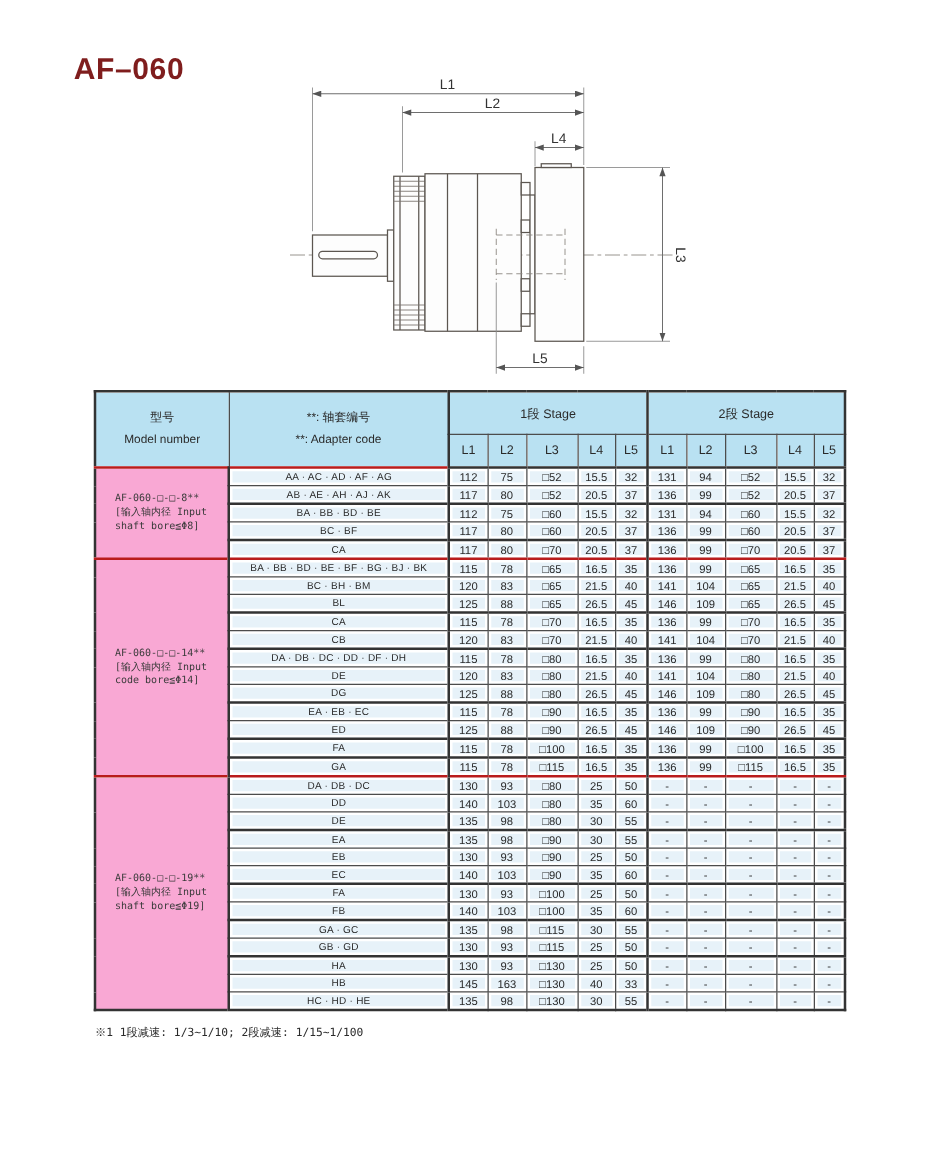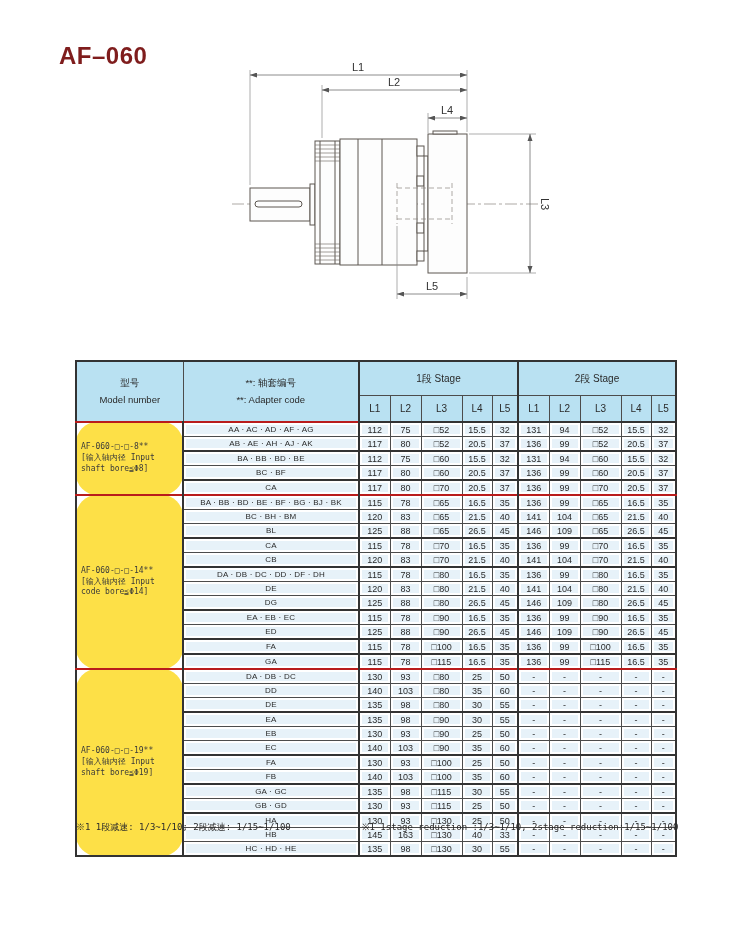--- a/index.html
+++ b/index.html
@@ -14,34 +14,34 @@
   #drawing { position:absolute; left:228px; top:56px; }
   #drawing .s   { fill:#fdfdfd; stroke:#5c5650; stroke-width:1; }
   #drawing .ln  { stroke:#5c5650; stroke-width:1; fill:none; }
   #drawing .rib { stroke:#7a746e; stroke-width:.7; }
   #drawing .cl  { stroke:#8a857f; stroke-width:.7; stroke-dasharray:12 3 3 3; }
   #drawing .hid { stroke:#8a857f; stroke-width:.7; stroke-dasharray:5 3; }
   #drawing .dim { stroke:#6e6e6e; stroke-width:.8; fill:none; }
   #drawing .ext { stroke:#8b8b8b; stroke-width:.7; }
   #drawing text { font-family:"Liberation Sans",sans-serif; font-size:11px; fill:#333; }
 
-  #tablewrap { position:absolute; left:75px; top:312px;margin-top:48px; }
+  #tablewrap { position:absolute; left:75px; top:312px; }
   table { border-collapse:collapse; table-layout:fixed; width:600px; border:2px solid #333; }
   th,td {
     border:1px solid #4c4c4c; padding:0; font-weight:normal; color:#2a2a2a;
     overflow:hidden; white-space:nowrap; text-align:center;
   }
   thead th { background:#b9e1f2; }
   .stage-h { height:33px; font-size:10px; }
   .dim-h   { height:25px; font-size:10px; }
   .model-h div, .adapter-h div { font-size:9.5px; line-height:1.7; }
   thead tr:last-child th { border-bottom:2px solid #333; }
   tbody td { height:13px; font-size:9px; }
   .model-cell {
-    background:#fde047; text-align:left; padding:2px 4px; vertical-align:middle;border-radius:21px;
+    background:#f9a8d4; text-align:left; padding:2px 15px; vertical-align:middle;
   }
   .m-code, .m-note {
     font-family:"DejaVu Sans Mono", monospace; font-size:8px; line-height:1.35; color:#3a3a3a;
   }
   .adapter-cell, .val { background:#e7f2f9; box-shadow:inset 0 0 0 2px #fff; }
   .adapter-cell { font-size:8px; letter-spacing:.2px; }
   .val { font-size:9px; }
   .thick-r { border-right-width:2px !important; border-right-color:#333 !important; }
   tr.g-top td { border-top:2px solid #b91c1c; }
   tr.sep td { border-top-width:2px; border-top-color:#333; }
@@ -594,14 +594,13 @@
           <td class="val">-</td>
         </tr>
       </tbody>
   </table>
 </div>
 
 <div class="notes" id="notes-zh">
   <div>※1 1段减速: 1/3~1/10; 2段减速: 1/15~1/100</div>
 </div>
 <div class="notes" id="notes-en">
-  <div>※1 1stage reduction :1/3~1/10, 2stage reduction:1/15~1/100</div>
 </div>
 
 </body></html>

